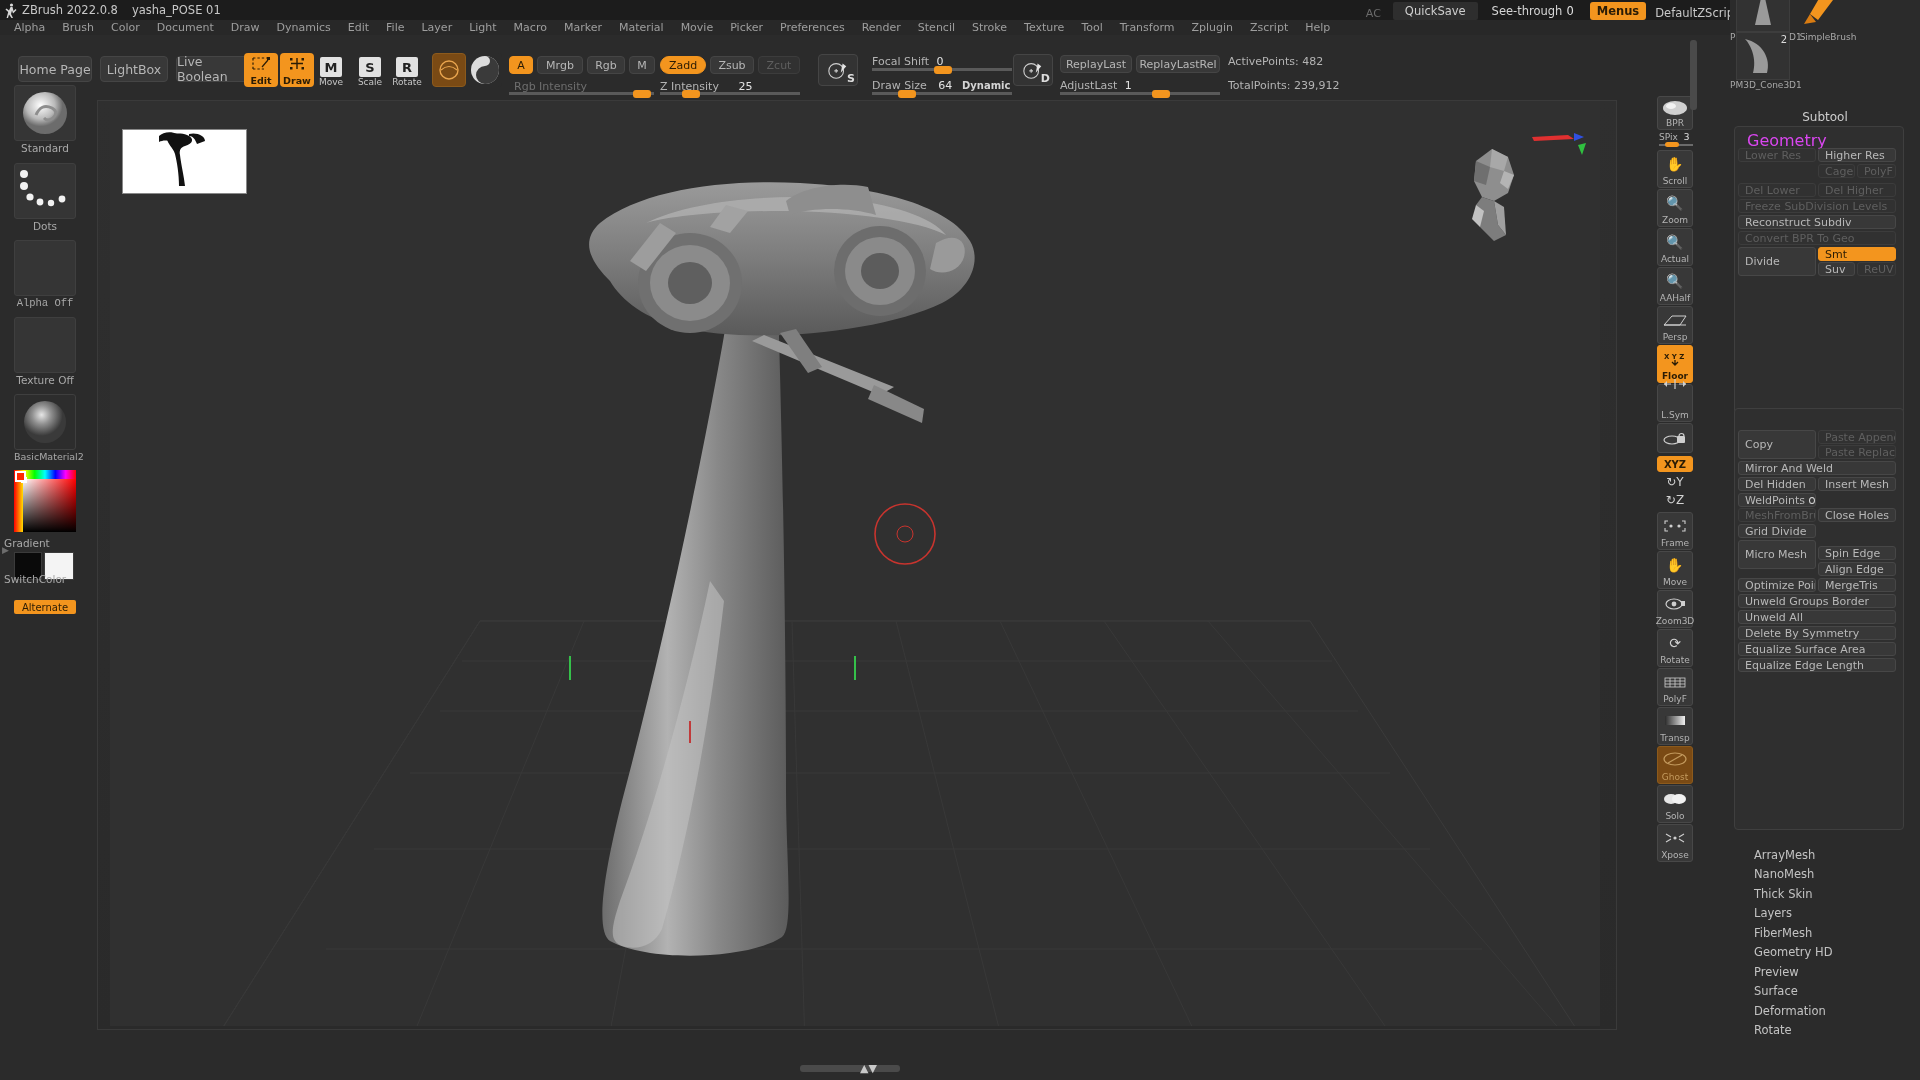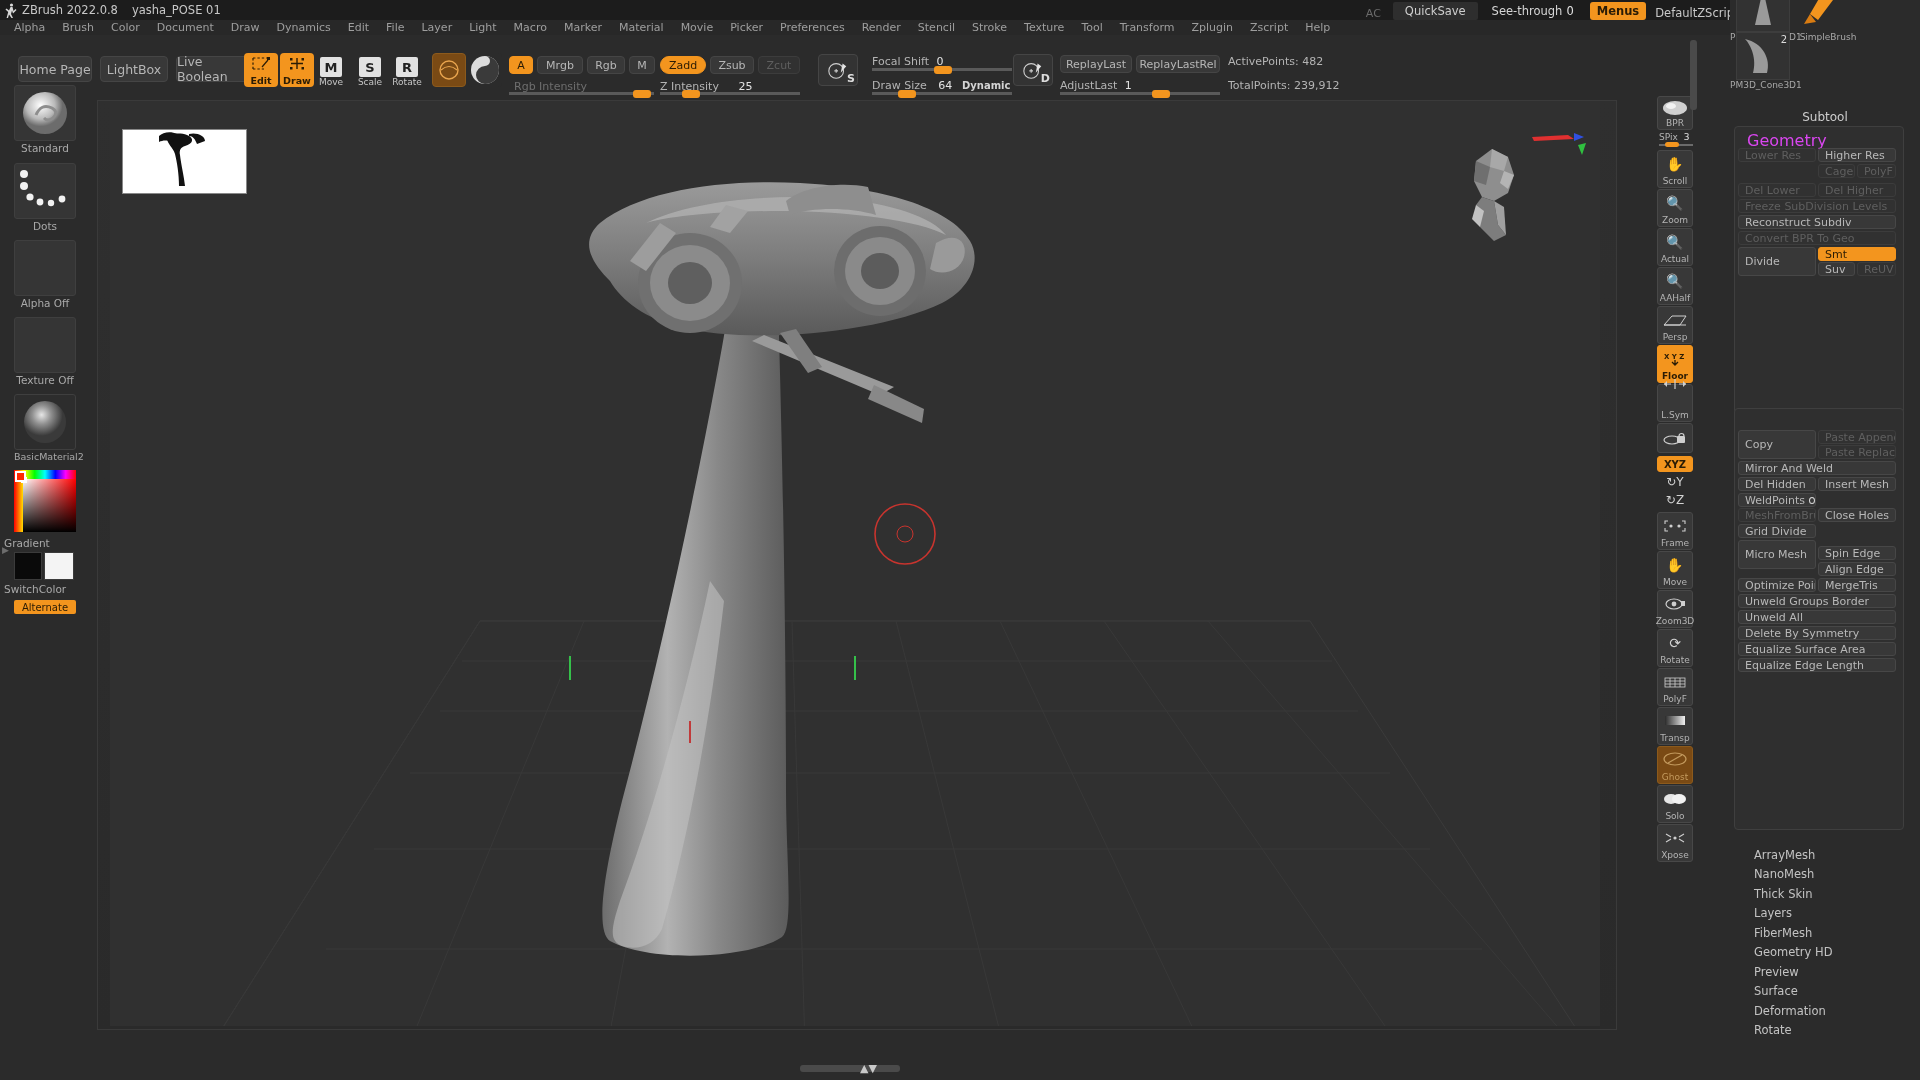--- a/index.html
+++ b/index.html
@@ -351,21 +351,21 @@
               <circle cx="14" cy="31" r="3.6"></circle>
           <circle cx="24" cy="36" r="3.4"></circle>
               <circle cx="35" cy="37" r="3.2"></circle>
               <circle cx="46" cy="33" r="3.4"></circle>
         </g>
           </svg>
       </div>
       <div class="lp-label">Dots</div>
     </div>
 
-    <div class="lp-item" style="top:140px;">
+    <div class="lp-item" style="top:140px;font-family:Liberation Mono, monospace;">
       <div class="lp-thumb"></div>
       <div class="lp-label">Alpha Off</div>
     </div>
 
     <div class="lp-item" style="top:217px;">
       <div class="lp-thumb"></div>
       <div class="lp-label">Texture Off</div>
     </div>
 
     <div class="lp-item" style="top:294px;">
@@ -389,21 +389,21 @@
       <div style="position:absolute;left:9px;top:9px;right:0;bottom:0;background:linear-gradient(to right,#ffffff,#ff0000);">
         <div style="position:absolute;inset:0;background:linear-gradient(to bottom,rgba(0,0,0,0),#000);"></div>
         <div style="position:absolute;left:-2px;top:-2px;width:6px;height:6px;border:1px solid #fff;background:#111;"></div>
       </div>
       <div style="position:absolute;left:1px;top:1px;width:11px;height:11px;border:2px solid #fff;background:#ff2a00;"></div>
     </div>
     <div class="lp-label" style="position:absolute;left:4px;top:436px;width:62px;text-align:left;">Gradient</div>
 
     <div style="position:absolute;left:14px;top:452px;width:28px;height:28px;background:#0a0a0a;border:1px solid #3b3b3b;"></div>
     <div style="position:absolute;left:44px;top:452px;width:30px;height:28px;background:#f4f4f4;border:1px solid #3b3b3b;"></div>
-    <div class="lp-label" style="position:absolute;left:4px;top:482px;width:72px;text-align:left;">SwitchColor</div>
+    <div class="lp-label" style="position:absolute;left:4px;top:472px;width:72px;text-align:left;">SwitchColor</div>
     <div style="position:absolute;left:14px;top:500px;width:62px;height:14px;background:#f3951e;border-radius:2px;color:#2b1c05;font-size:10px;display:flex;align-items:center;justify-content:center;">Alternate</div>
 
     <div class="leftArrows" style="left:2px;top:445px;">▶</div>
   </div>
 
   <div class="canvas">
     <div class="cv-inner">
 
       <svg width="1490" height="925" style="position:absolute;left:0;top:0;">
         <g stroke="#3a3a3a" stroke-width="1" fill="none" opacity="0.85">

